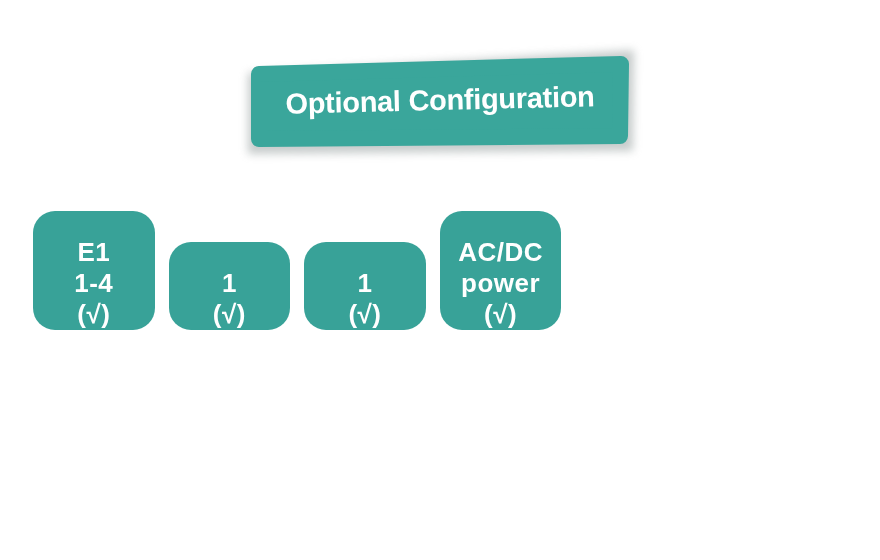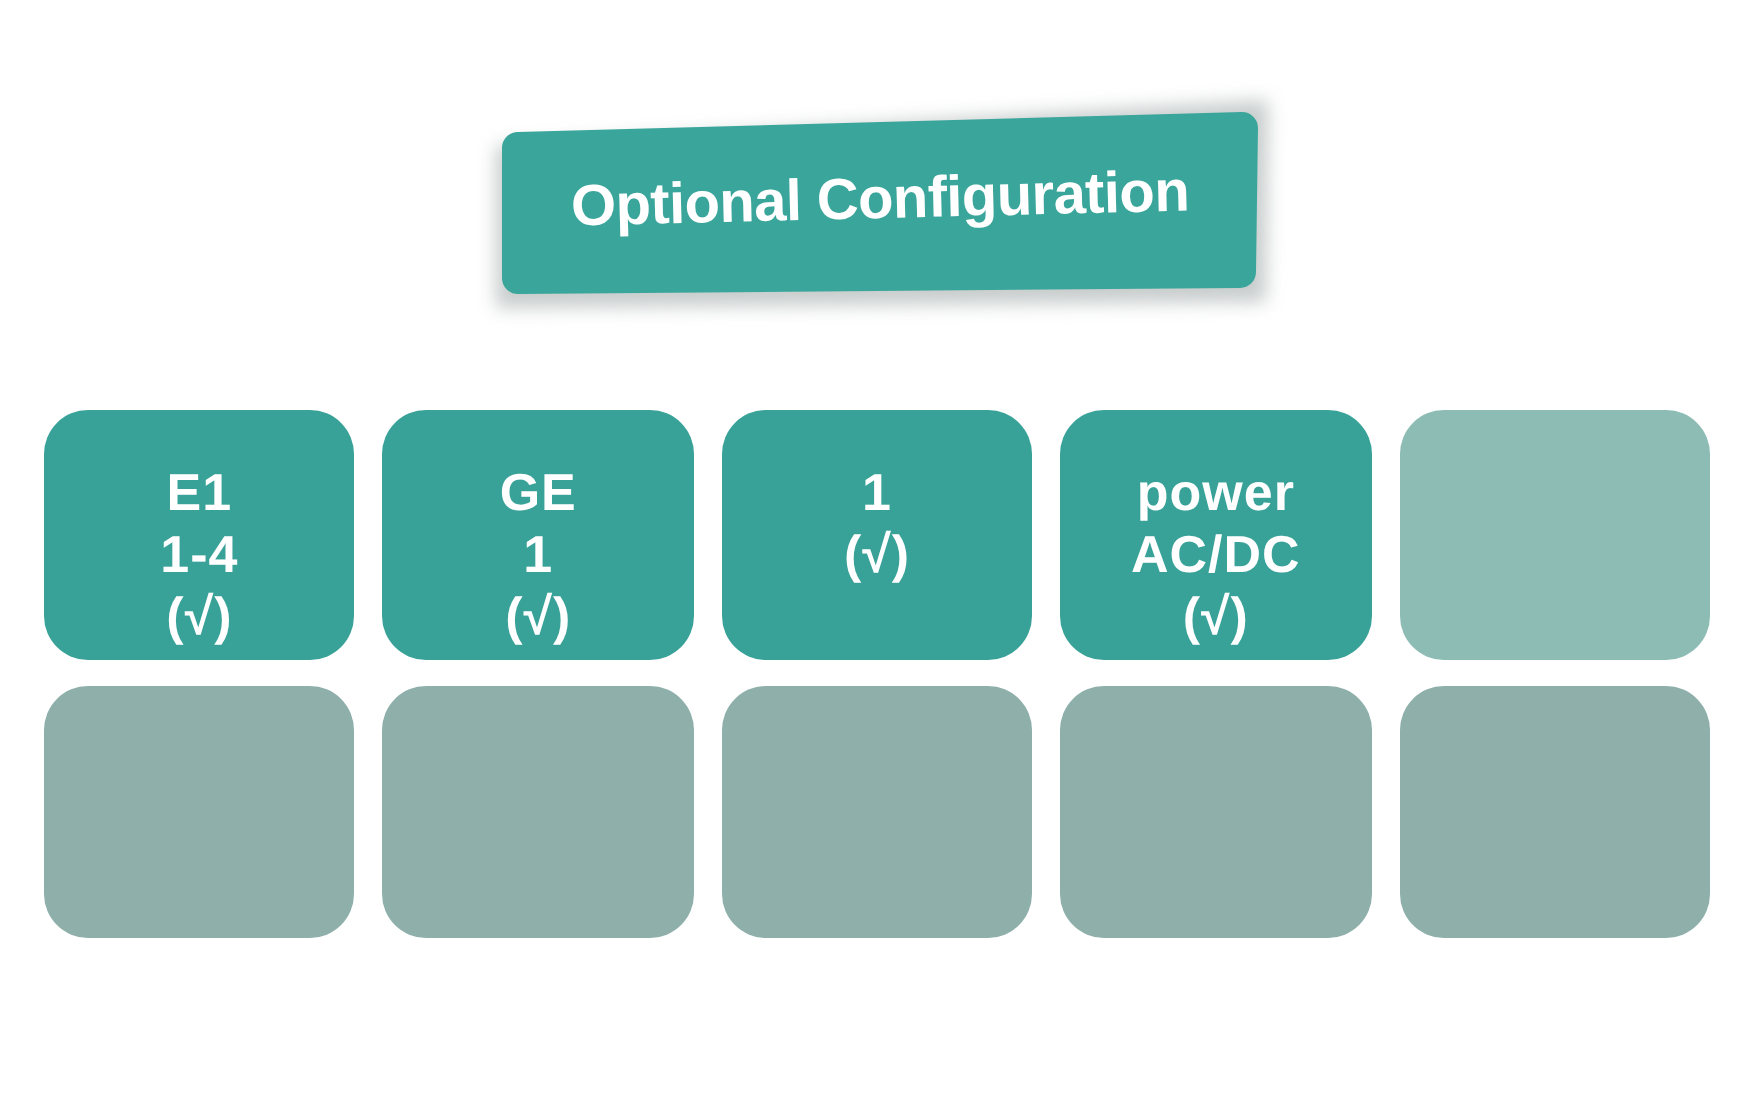--- a/index.html
+++ b/index.html
@@ -27,24 +27,25 @@
     font-weight: 700;
     font-size: 29px;
     letter-spacing: -0.3px;
     white-space: nowrap;
     transform: rotate(-1.4deg);
   }
 
   
   .row {
     position: absolute;
-    left: 22px;
-    width: 833px;
+    left: 33px;
+    width: 664px;
     display: flex;
     gap: 14px;
+    align-items: flex-end;
   }
   .row-1 { top: 205px; height: 125px; }
   .row-2 { top: 343px; height: 126px; }
 
   .cell {
     flex: 1 1 0;
     border-radius: 22px;
     box-sizing: border-box;
   }
   .cell.active {
@@ -79,31 +80,30 @@
 
   <div class="banner-label">Optional Configuration</div>
 
   <div class="row row-1">
     <div class="cell active">
       <span class="cell-line">E1</span>
       <span class="cell-line">1-4</span>
       <span class="cell-line">(√)</span>
     </div>
     <div class="cell active">
-      <span class="cell-line">GE</span>
       <span class="cell-line">1</span>
       <span class="cell-line">(√)</span>
     </div>
     <div class="cell active">
       <span class="cell-line">1</span>
       <span class="cell-line">(√)</span>
     </div>
     <div class="cell active">
+      <span class="cell-line">AC/DC</span>
       <span class="cell-line">power</span>
-      <span class="cell-line">AC/DC</span>
       <span class="cell-line">(√)</span>
     </div>
     <div class="cell inactive-a"></div>
   </div>
 
   <div class="row row-2">
     <div class="cell inactive-b"></div>
     <div class="cell inactive-b"></div>
     <div class="cell inactive-b"></div>
     <div class="cell inactive-b"></div>

